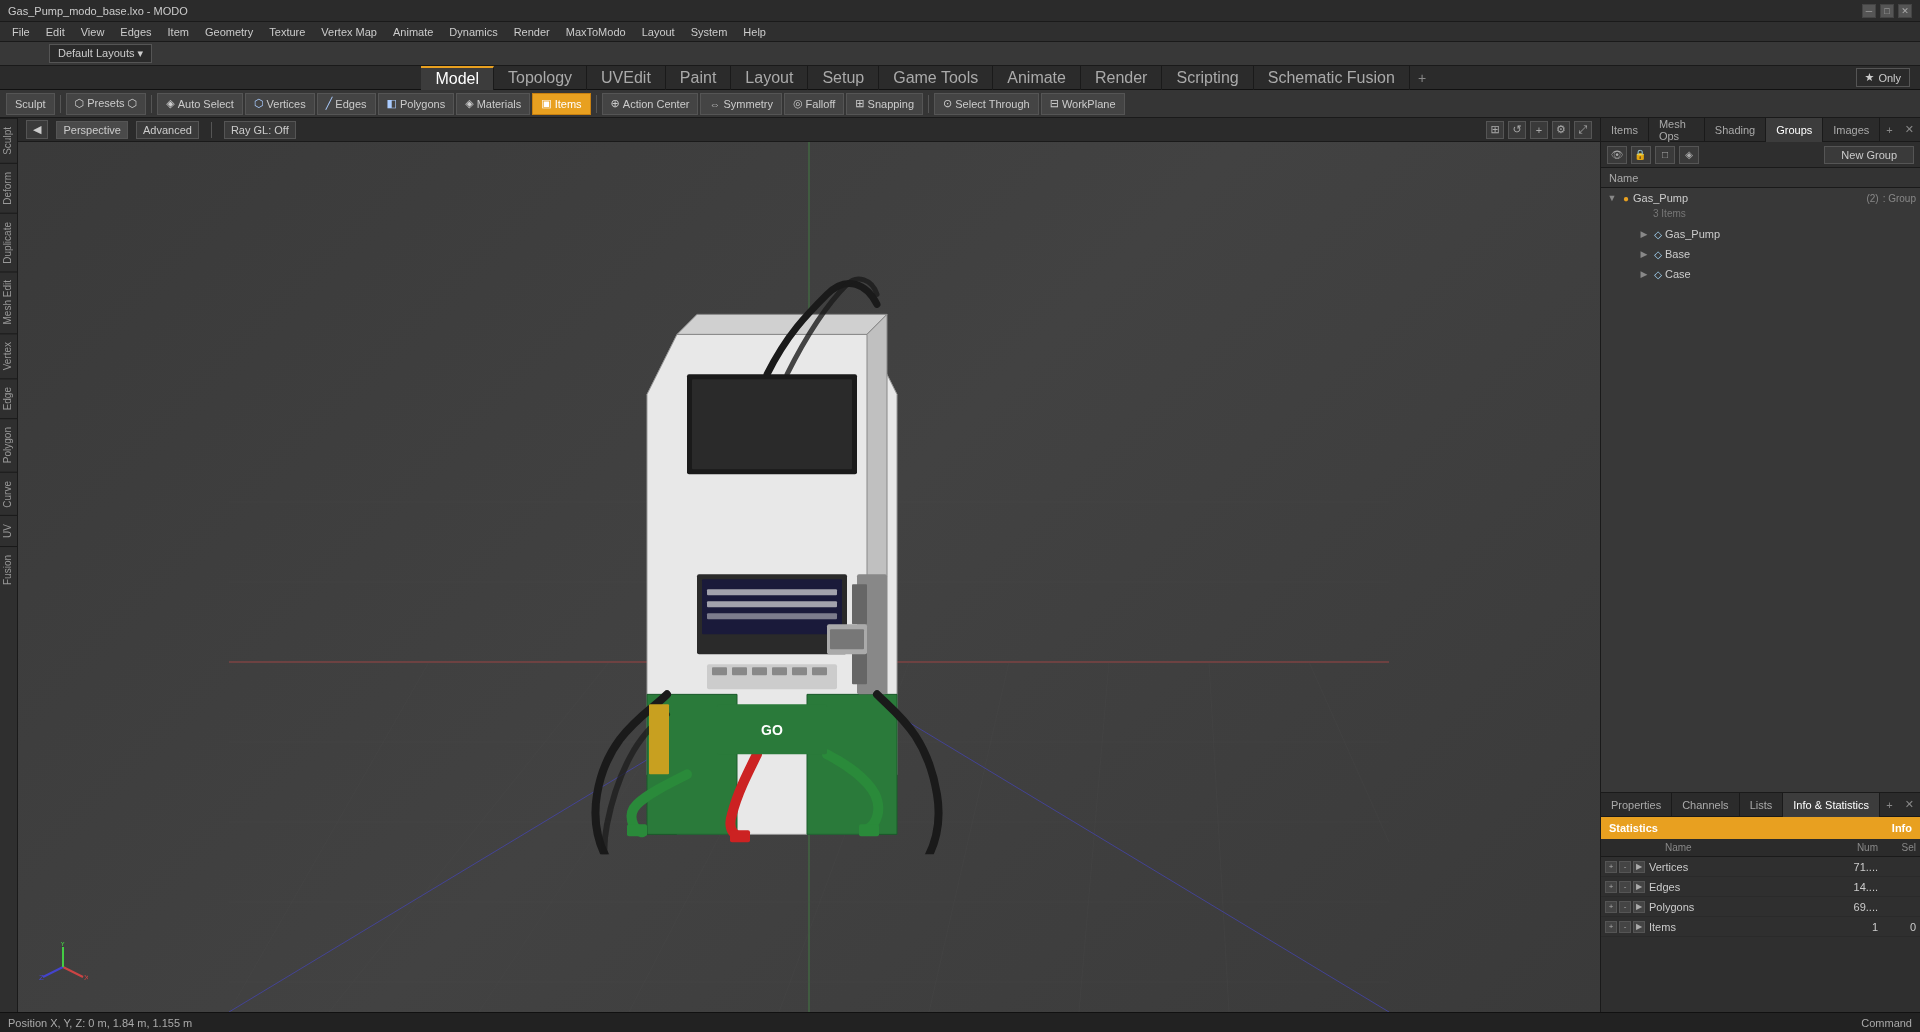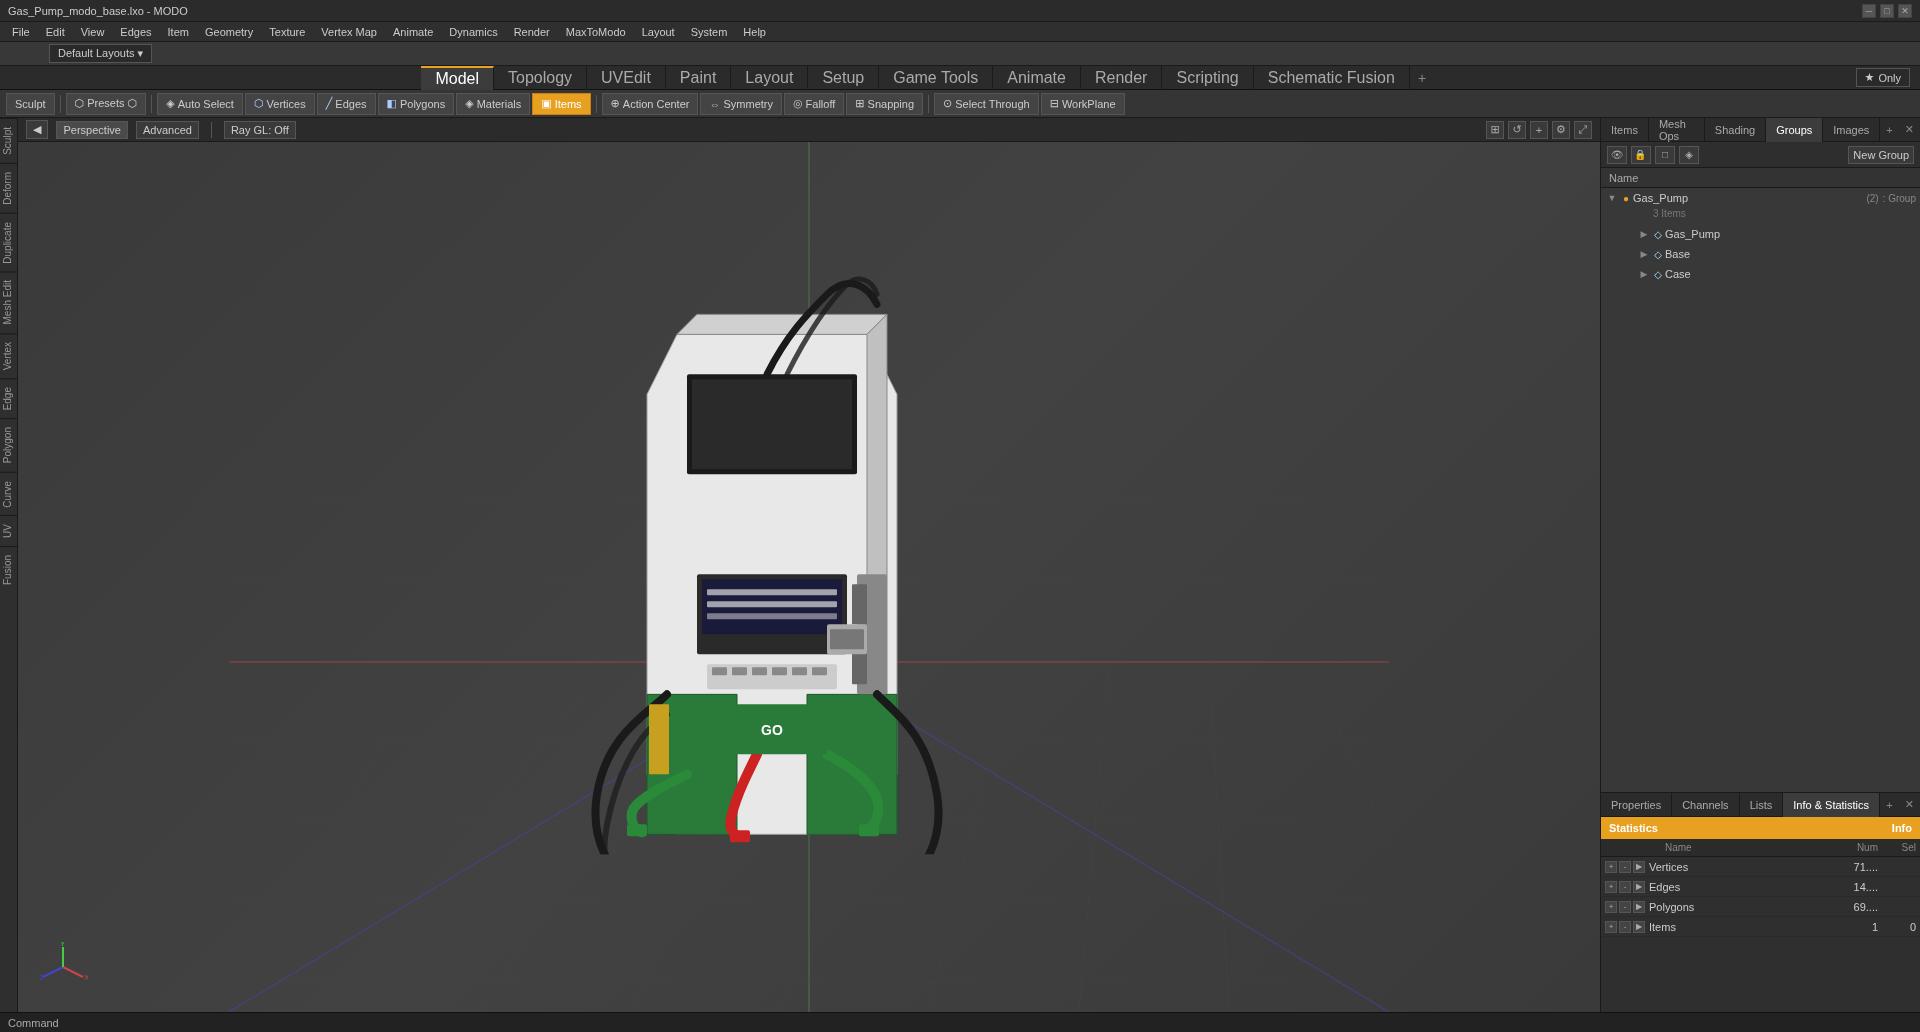--- a/index.html
+++ b/index.html
@@ -56,21 +56,21 @@
     #right-panel-tabs { height: 24px; background: #2b2b2b; display: flex; align-items: center; border-bottom: 1px solid #1a1a1a; }
     .rpanel-tab { padding: 3px 10px; color: #aaa; cursor: pointer; font-size: 11px; border-right: 1px solid #1a1a1a; height: 24px; display: flex; align-items: center; }
     .rpanel-tab.active { background: #3c3c3c; color: #fff; }
     .rpanel-tab-plus { padding: 3px 6px; color: #888; cursor: pointer; margin-left: auto; }
     .rpanel-close { padding: 3px 6px; color: #888; cursor: pointer; }
 
     
     #groups-content { flex: 1; background: #383838; overflow-y: auto; }
     #groups-toolbar { height: 26px; background: #2e2e2e; display: flex; align-items: center; padding: 0 6px; gap: 4px; border-bottom: 1px solid #1a1a1a; }
     .group-tool-btn { width: 20px; height: 18px; background: #3a3a3a; border: 1px solid #555; cursor: pointer; font-size: 10px; color: #aaa; display: flex; align-items: center; justify-content: center; }
-    #new-group-btn { padding: 2px 4px; background: #3a3a3a; color: #ccc; border: 1px solid #555; cursor: pointer; font-size: 11px; margin-left: auto; }
+    #new-group-btn { padding: 2px 16px; background: #3a3a3a; color: #ccc; border: 1px solid #555; cursor: pointer; font-size: 11px; margin-left: auto; }
     #groups-name-header { height: 20px; background: #333; display: flex; align-items: center; padding: 0 8px; border-bottom: 1px solid #1a1a1a; }
     #groups-name-header span { color: #aaa; font-size: 11px; }
 
     
     .tree-item { height: 20px; display: flex; align-items: center; padding: 0 4px; cursor: pointer; }
     .tree-arrow { width: 14px; height: 14px; display: flex; align-items: center; justify-content: center; color: #888; font-size: 9px; }
     .tree-icon { width: 14px; height: 14px; display: flex; align-items: center; justify-content: center; font-size: 10px; }
     .tree-label { color: #ccc; font-size: 11px; flex: 1; }
     .tree-count { color: #888; font-size: 10px; margin-left: 4px; }
     .tree-sub { padding-left: 24px; font-size: 10px; color: #888; height: 16px; display: flex; align-items: flex-start; }
@@ -488,14 +488,15 @@
           <span class="stats-name">Items</span>
           <span class="stats-num">1</span>
           <span class="stats-sel">0</span>
         </div>
       </div>
     </div>
   </div>
 </div>
 
 <div id="statusbar">
+  <span id="status-left">Position X, Y, Z:  0 m, 1.84 m, 1.155 m</span>
   <span id="status-right">Command</span>
 </div>
 
 </body></html>

